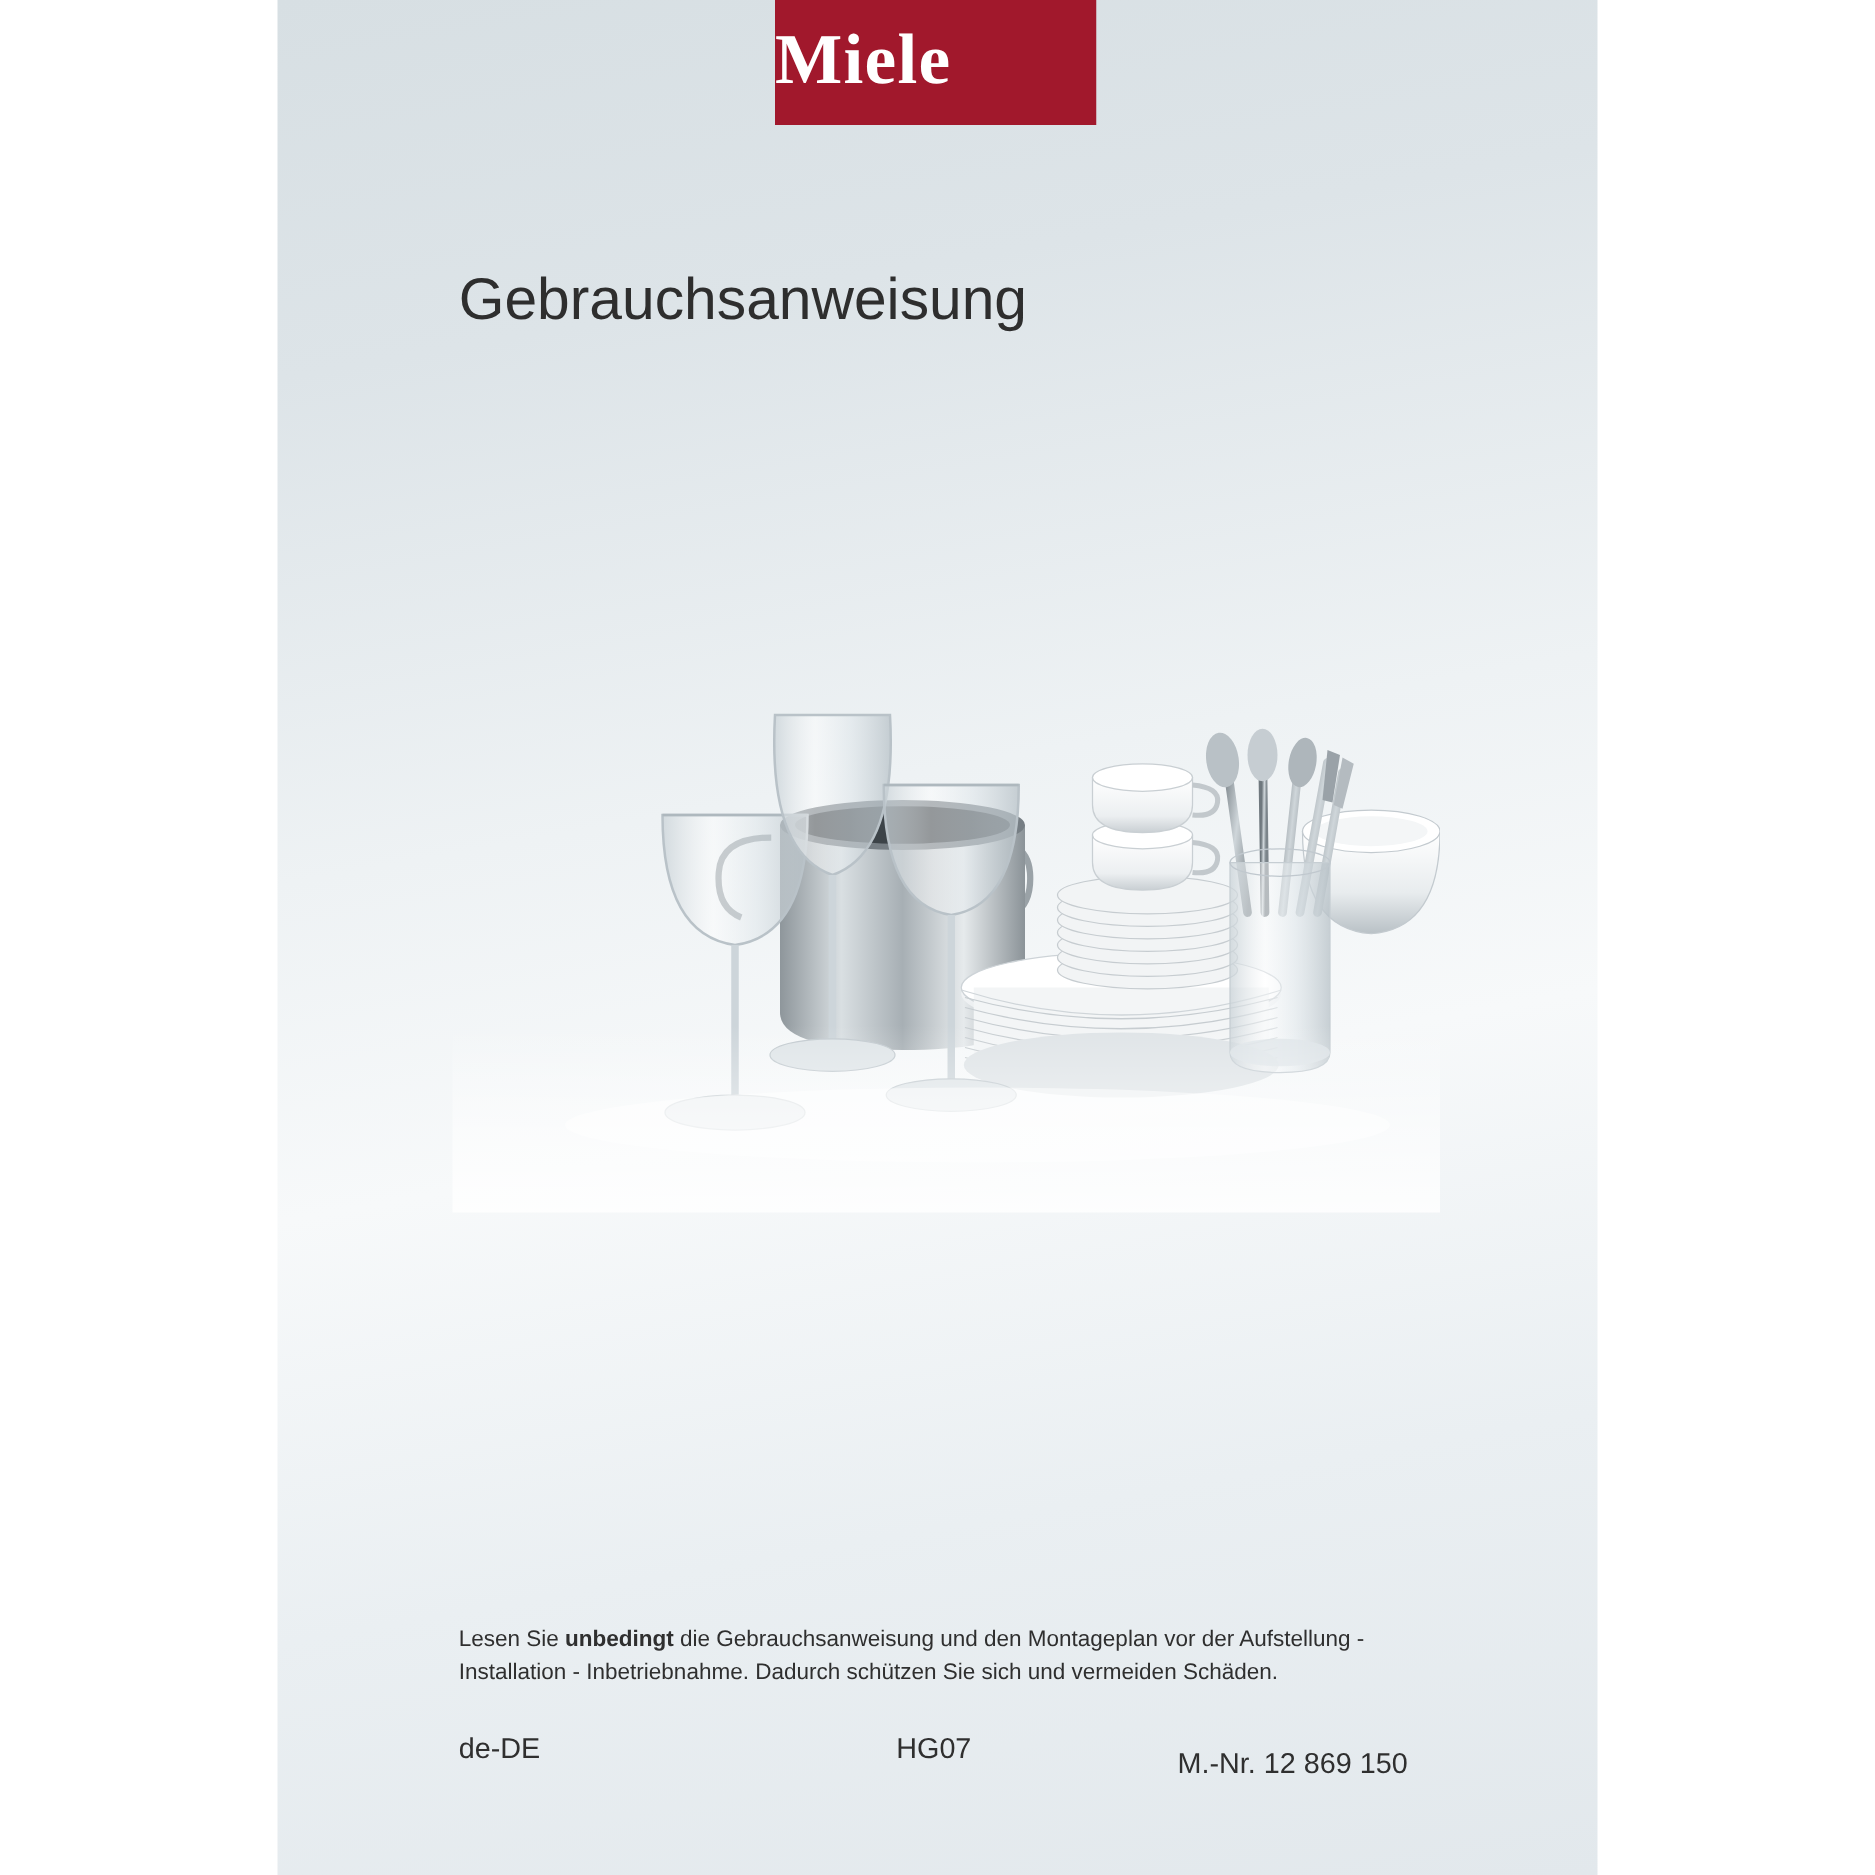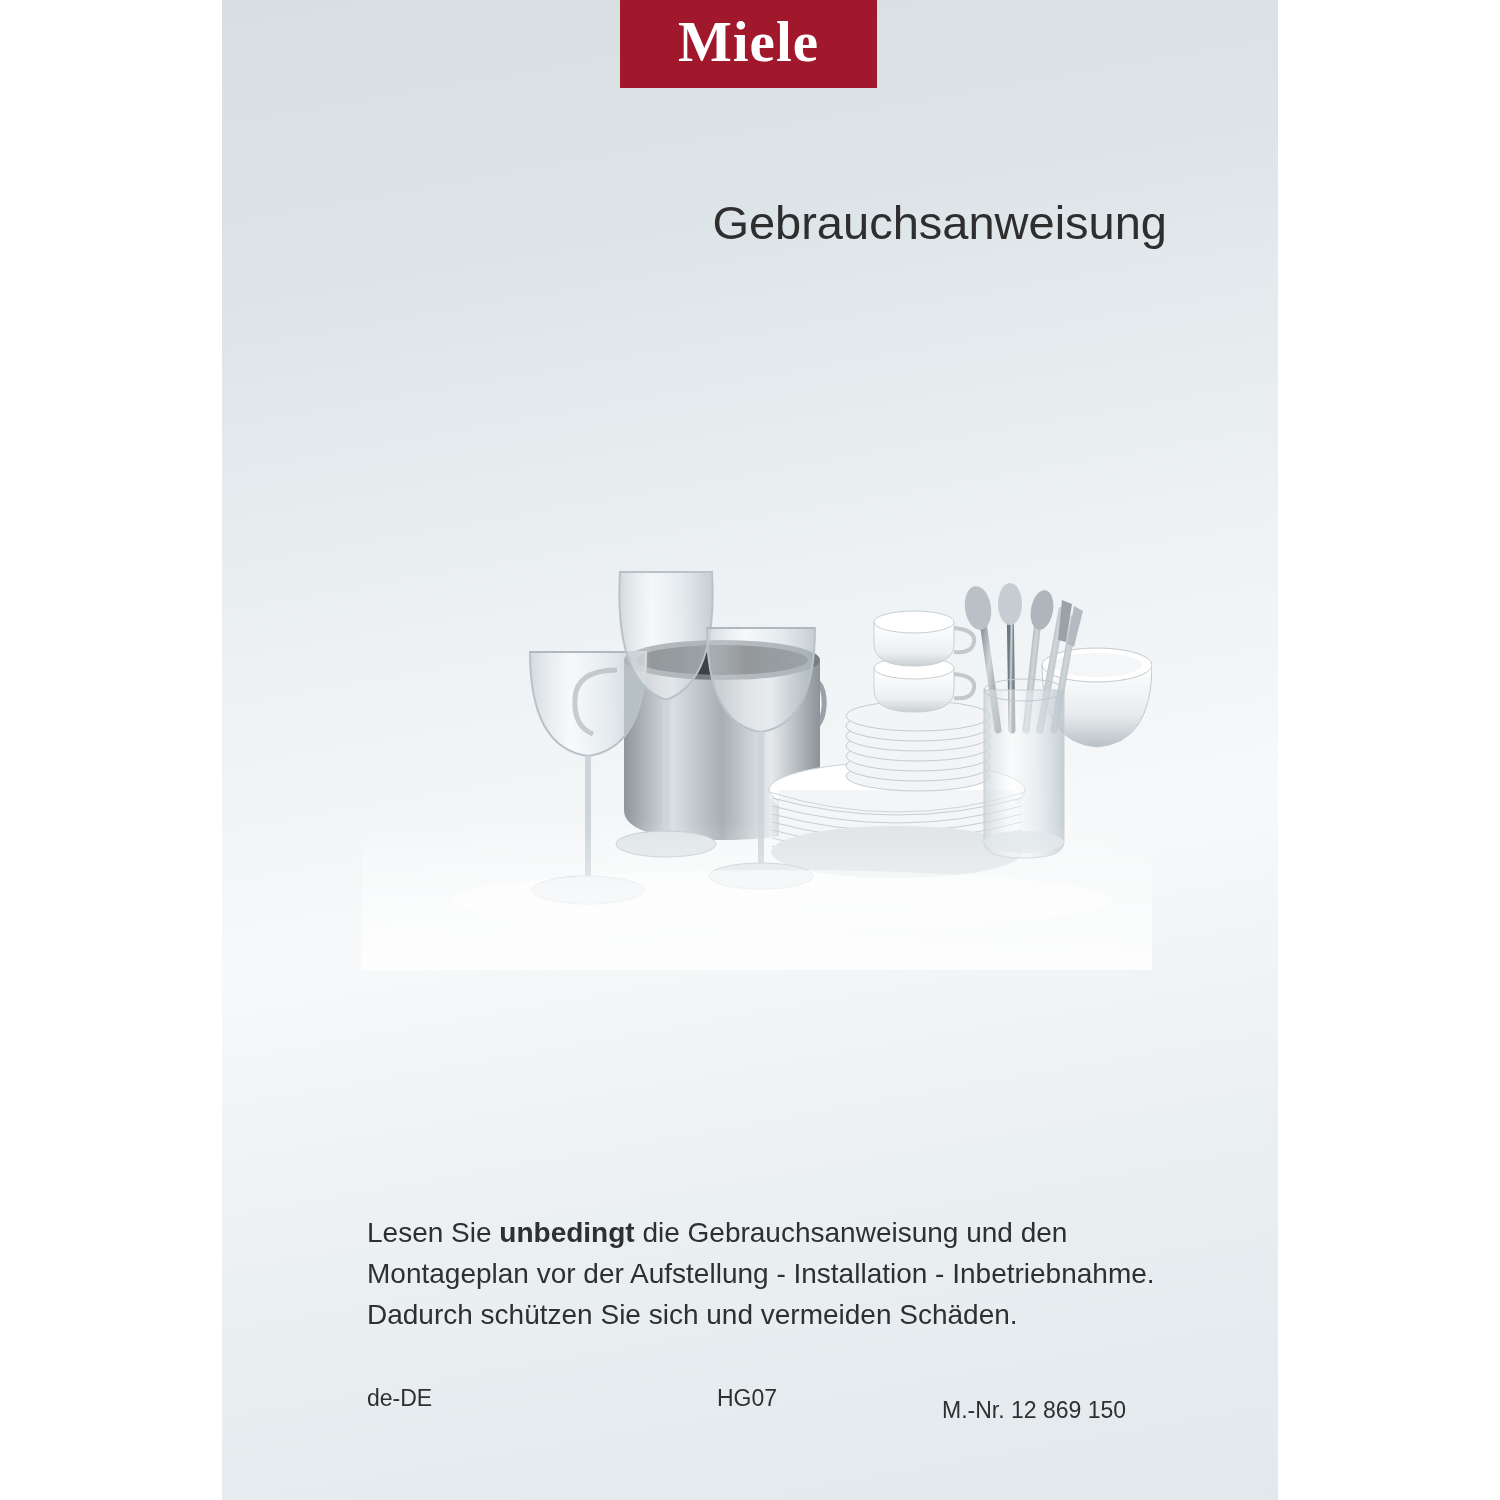--- a/index.html
+++ b/index.html
@@ -23,43 +23,42 @@
     background: linear-gradient(170deg, #d7dfe3 0%, #dde4e8 18%, #eef2f4 42%, #f7f9fa 58%, #eaeff2 78%, #e2e8ec 100%);
     overflow: hidden;
   }
 
   
   .logo-block {
     position: absolute;
     left: 398px;
     top: 0px;
     width: 257px;
-    height: 88px;
+    height: 100px;
     background: #a1182c;
     display: flex;
     align-items: center;
-    justify-content: center;
+    justify-content: flex-start;
   }
   .logo-text {
     color: #ffffff;
     font-family: "Liberation Serif", serif;
     font-weight: bold;
     font-size: 57px;
     letter-spacing: 1px;
     line-height: 1;
     padding-bottom: 6px;
   }
 
   
   .title-area {
     position: absolute;
     left: 145px;
-    top: 192px;
+    top: 208px;
     width: 800px;
-    text-align: right;
   }
   .title-line {
     font-size: 47px;
     color: #2e2e2e;
     line-height: 1.32;
     font-weight: 400;
     letter-spacing: 0px;
   }
 
   
@@ -78,23 +77,23 @@
     bottom: 0;
     width: 100%;
     height: 150px;
     background: linear-gradient(to bottom, rgba(255,255,255,0) 0%, rgba(255,255,255,0.55) 60%, rgba(255,255,255,0.85) 100%);
   }
 
   
   .notice {
     position: absolute;
     left: 145px;
-    top: 1213px;
+    top: 1298px;
     width: 800px;
-    font-size: 28px;
+    font-size: 18px;
     line-height: 1.46;
     color: #2f2f2f;
   }
   .notice b { font-weight: bold; }
 
   
   .footer {
     position: absolute;
     left: 145px;
     top: 1385px;

